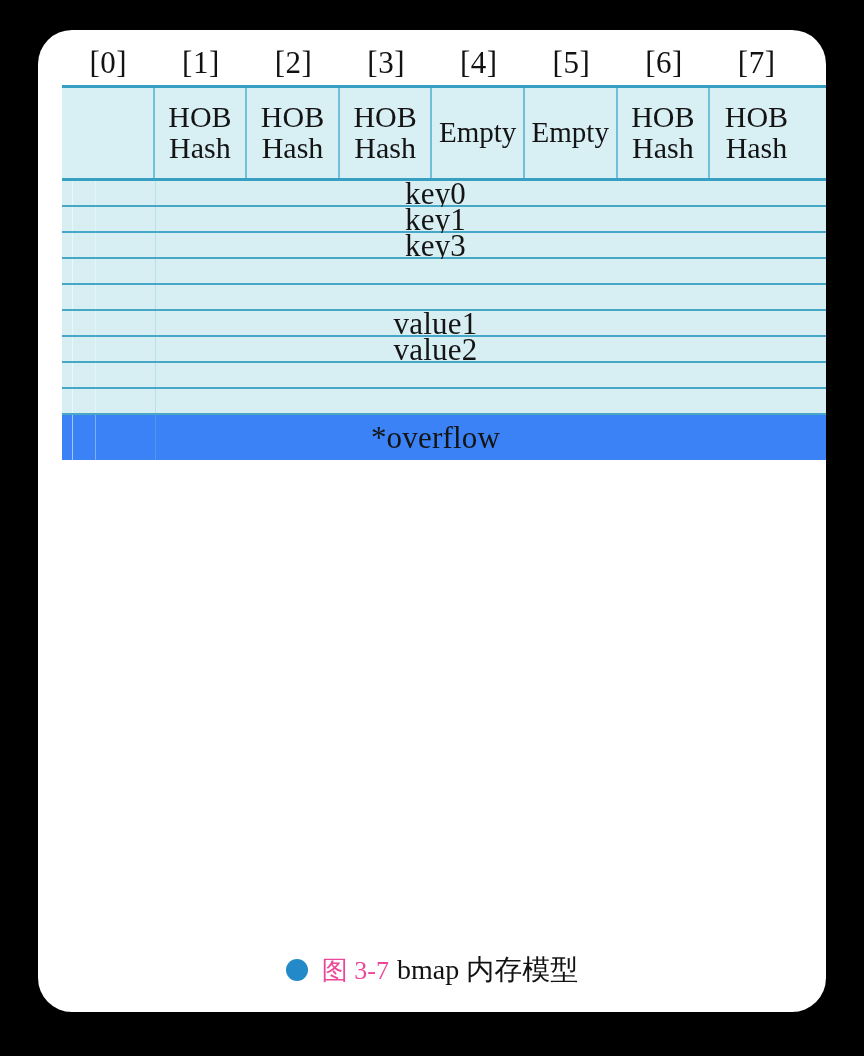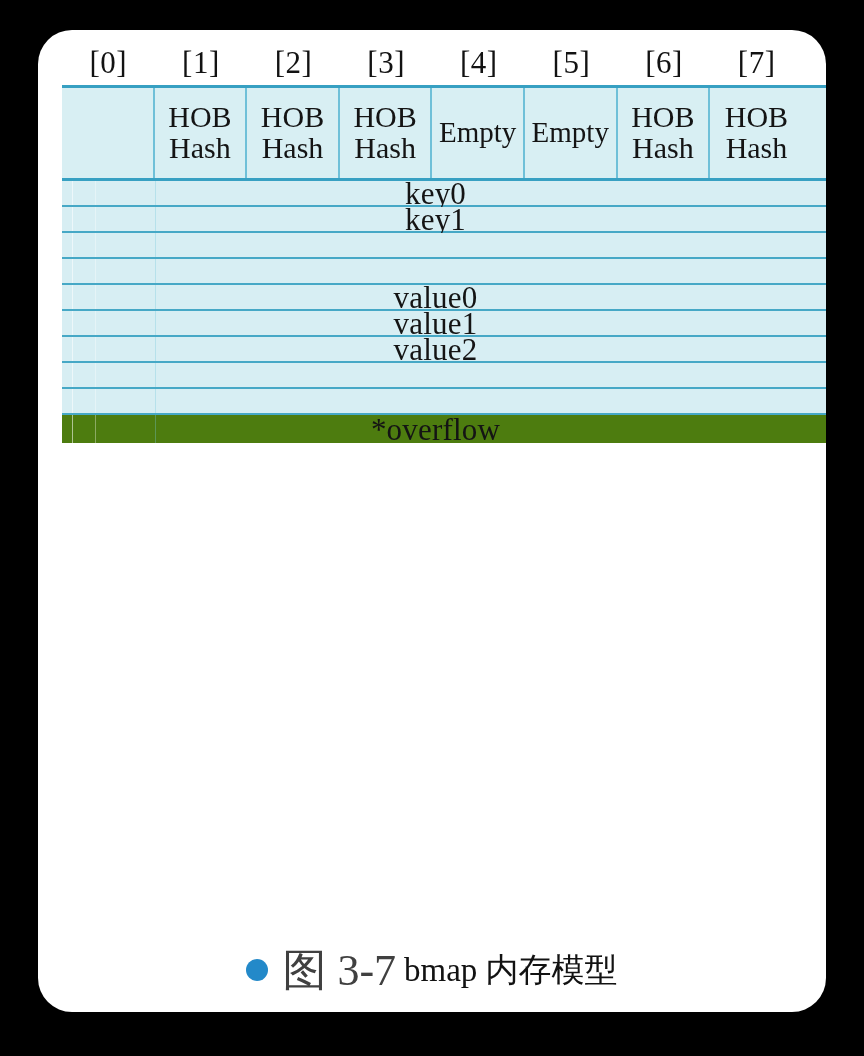--- a/index.html
+++ b/index.html
@@ -118,23 +118,23 @@
     font-size: 31px;
     color: #141414;
     font-family: "Liberation Serif", serif;
     line-height: 1;
     letter-spacing: 0.2px;
     
     transform: translateX(-9px);
   }
   .data-row.blank-row { }
   .data-row.overflow-row {
-    background: #4d7c0f;
+    background: #3b82f6;
     border-bottom: none;
-    height: 28px;
+    height: 45px;
   }
   
   .data-row::before {
     content: "";
     position: absolute;
     left: 0;
     top: 0;
     bottom: 0;
     width: 93px;
     border-right: 1px solid rgba(120,200,220,0.35);
@@ -165,29 +165,29 @@
   }
   #caption-bullet {
     width: 22px;
     height: 22px;
     border-radius: 50%;
     background: #2389c9;
     margin-right: 14px;
     flex: 0 0 auto;
   }
   #caption-fignum {
-    color: #404040;
-    font-size: 44px;
+    color: #ec4899;
+    font-size: 26px;
     font-family: "Liberation Serif", serif;
     margin-right: 8px;
     white-space: nowrap;
   }
   #caption-title {
     color: #121212;
-    font-size: 33px;
+    font-size: 28px;
     font-family: "Liberation Serif", serif;
     white-space: nowrap;
   }
 </style>
 </head>
 <body>
 
 <div id="page">
   <div id="card">
 
@@ -238,28 +238,28 @@
             <span class="hash-line">Hash</span>
           </div>
         </div>
 
         <div class="data-row">
             <span class="rowtext">key0</span>
           </div>
         <div class="data-row">
             <span class="rowtext">key1</span>
           </div>
-        <div class="data-row blank-row">
-            <span class="rowtext"></span>
-          </div>
-        <div class="data-row blank-row">
-            <span class="rowtext"></span>
-          </div>
-        <div class="data-row">
-            <span class="rowtext">value0</span>
+        <div class="data-row">
+            <span class="rowtext">key3</span>
+          </div>
+        <div class="data-row blank-row">
+            <span class="rowtext"></span>
+          </div>
+        <div class="data-row blank-row">
+            <span class="rowtext"></span>
           </div>
         <div class="data-row">
             <span class="rowtext">value1</span>
           </div>
         <div class="data-row">
             <span class="rowtext">value2</span>
           </div>
         <div class="data-row blank-row">
             <span class="rowtext"></span>
           </div>

